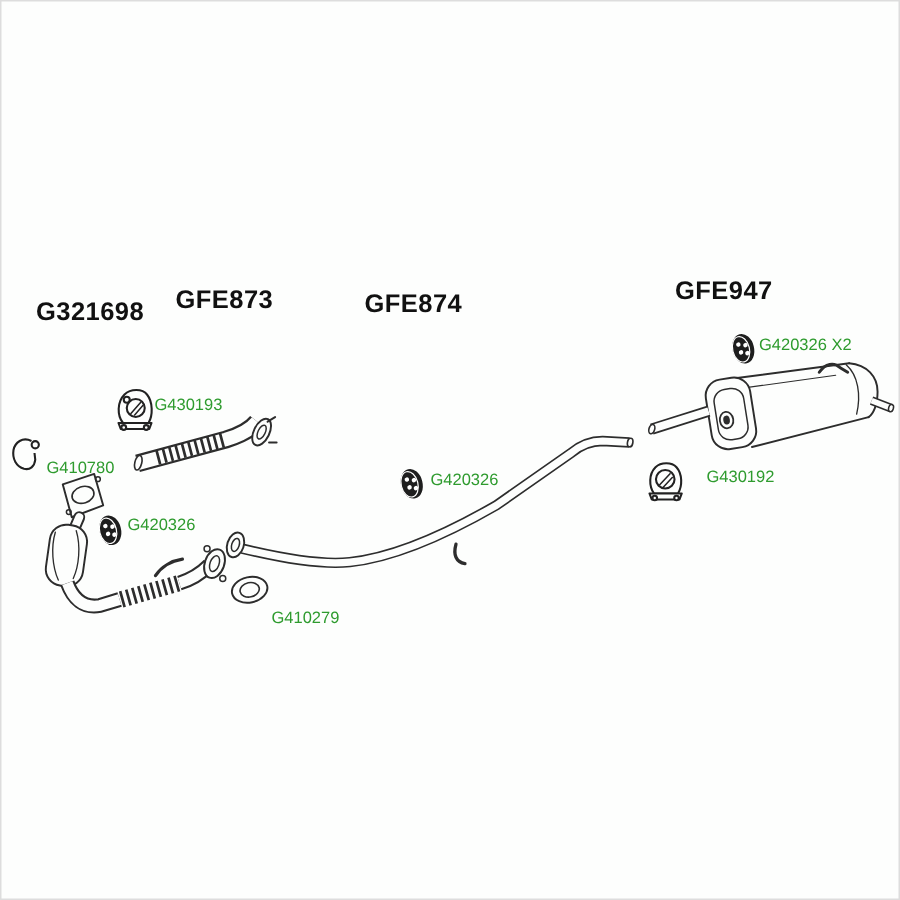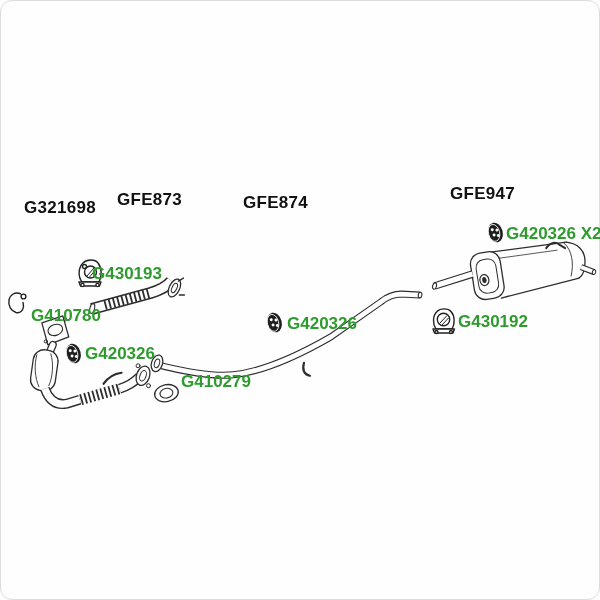--- a/index.html
+++ b/index.html
@@ -12,32 +12,32 @@
   html,body{margin:0;padding:0;}
   body{
     width:600px;height:600px;background:#fff;
     font-family:"Liberation Sans", sans-serif;
     overflow:hidden;
   }
   .stage{
     position:relative;width:598px;height:598px;
     background:var(--background);
     border:1px solid var(--border);
-    border-radius:12px;
+    border-radius:0;
   }
   .art{position:absolute;left:0;top:0;width:598px;height:598px;}
   .icon{position:absolute;}
   .klabel{
     position:absolute;
     font-size:17px;font-weight:700;color:var(--group-label);
     letter-spacing:.3px;white-space:nowrap;line-height:1;
   }
   .glabel{
     position:absolute;
-    font-size:17px;font-weight:700;color:var(--part-label);
+    font-size:11px;font-weight:400;color:var(--part-label);
     white-space:nowrap;line-height:1;cursor:pointer;
   }
 </style>
 </head>
 <body>
 
 <div class="stage">
 
   <svg class="art" viewBox="0 0 600 600">
     <g stroke="#2d2d2d" fill="none" stroke-linecap="round" stroke-linejoin="round">
@@ -172,21 +172,21 @@
       <circle cx="13.5" cy="13.5" r="6.2" fill="none"></circle>
       <path d="M 9.5,17.5 L 17,9.5 M 12,19 L 18.5,12" stroke-width="1" fill="none"></path>
     </g>
   </svg>
 
   <div class="klabel" style="left:23px;top:198px">G321698</div>
   <div class="klabel" style="left:116px;top:190px">GFE873</div>
   <div class="klabel" style="left:242px;top:193px">GFE874</div>
   <div class="klabel" style="left:449px;top:184px">GFE947</div>
 
-  <div class="glabel" style="left:91px;top:264px">G430193</div>
+  <div class="glabel" style="left:102px;top:264px">G430193</div>
   <div class="glabel" style="left:30px;top:306px">G410780</div>
   <div class="glabel" style="left:84px;top:344px">G420326</div>
-  <div class="glabel" style="left:180px;top:372px">G410279</div>
+  <div class="glabel" style="left:180px;top:406px">G410279</div>
   <div class="glabel" style="left:286px;top:314px">G420326</div>
-  <div class="glabel" style="left:457px;top:312px">G430192</div>
+  <div class="glabel" style="left:470px;top:312px">G430192</div>
   <div class="glabel" style="left:505px;top:224px">G420326 X2</div>
 
 </div>
 
 </body></html>

